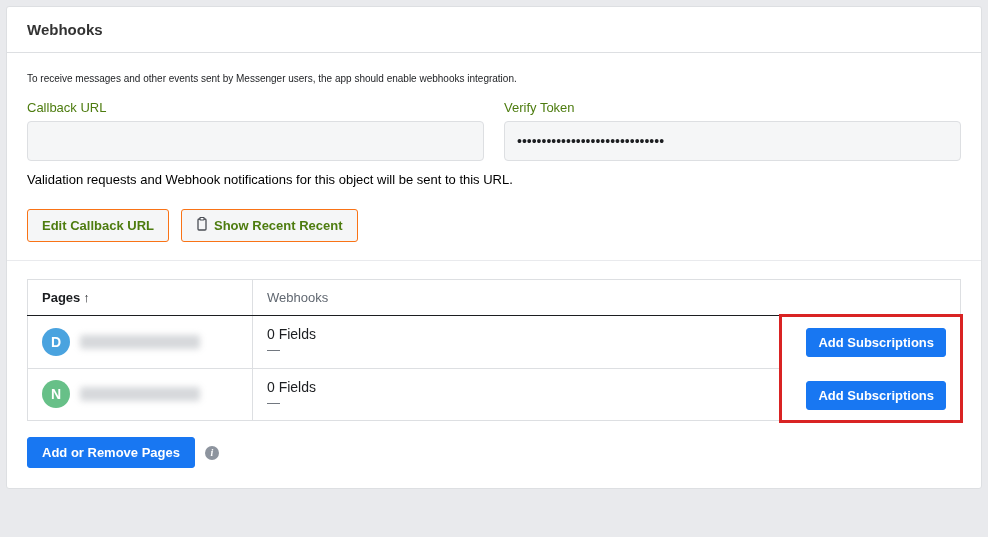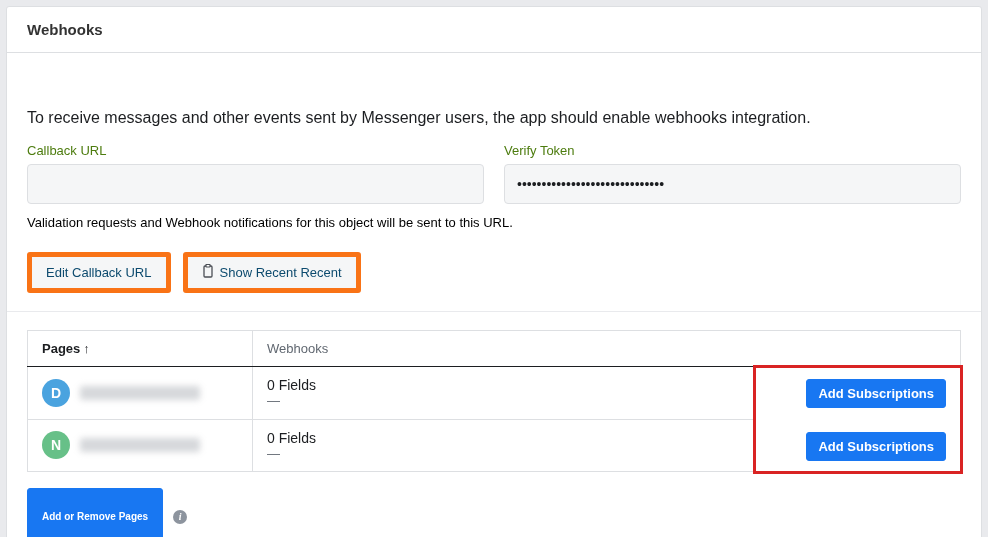--- a/index.html
+++ b/index.html
@@ -29,24 +29,23 @@
       color: #333;
     }
     .card-body-upper {
       padding: 20px 20px 18px 20px;
       border-bottom: 1px solid #e9eaed;
     }
     .card-body-lower {
       padding: 18px 20px 20px 20px;
     }
     .intro {
-      font-size: 16px;
+      font-size: 10px;
       color: #1c1e21;
       margin-bottom: 16px;
-      margin-top: 36px;
     }
     .form-row {
       display: flex;
       gap: 20px;
       margin-bottom: 10px;
     }
     .form-col {
       flex: 1;
     }
     .field-label {
@@ -83,32 +82,32 @@
     .btn-row {
       display: flex;
       gap: 12px;
     }
     .btn-light {
       display: inline-flex;
       align-items: center;
       gap: 6px;
       padding: 7px 14px;
       font-size: 13px;
-      font-weight: 400;
-      color: #0c4a6e;
+      font-weight: 700;
+      color: #4d7c0f;
       background: #f5f6f7;
-      border: 5px solid #f97316;
+      border: 1px solid #f97316;
       border-radius: 3px;
       cursor: pointer;
     }
     .btn-primary {
       display: inline-flex;
       align-items: center;
-      padding: 22px 14px;
-      font-size: 10px;
+      padding: 7px 14px;
+      font-size: 13px;
       font-weight: 700;
       color: #fff;
       background: #1877f2;
       border: 1px solid #1877f2;
       border-radius: 3px;
       cursor: pointer;
     }
     .table {
       width: 100%;
       border: 1px solid #dddfe2;
@@ -170,21 +169,21 @@
     .fields-cell {
       font-size: 14px;
       color: #1c1e21;
     }
     .fields-dash {
       color: #606770;
       font-size: 13px;
     }
     .td-action {
       text-align: right;
-      width: 206px;
+      width: 180px;
     }
     .btn-add-sub {
       display: inline-block;
       padding: 6px 11px;
       font-size: 13px;
       font-weight: 700;
       color: #fff;
       background: #1877f2;
       border: 1px solid #1877f2;
       border-radius: 3px;

